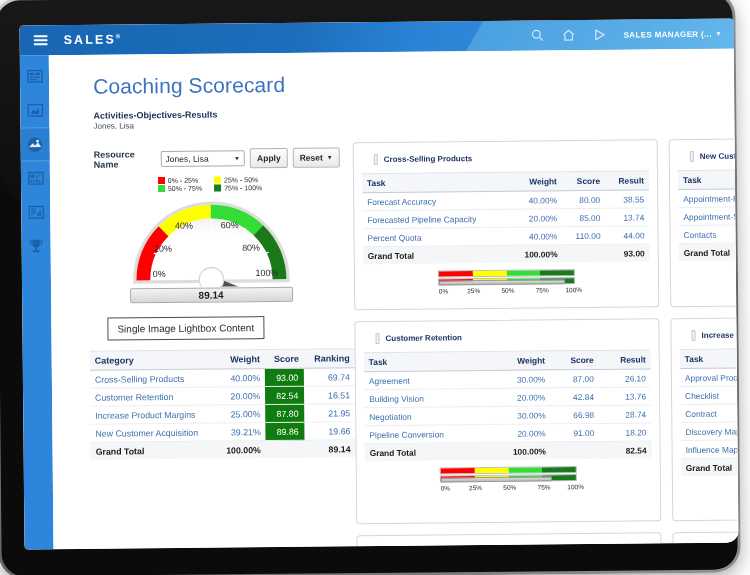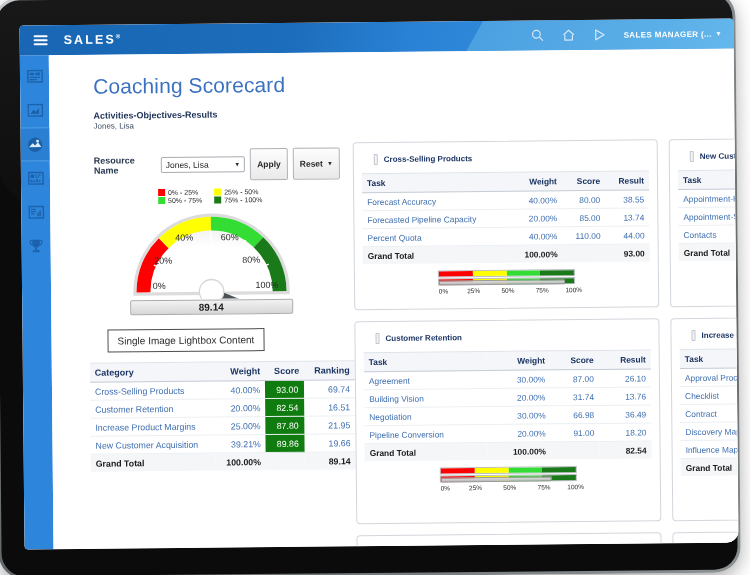--- a/index.html
+++ b/index.html
@@ -133,21 +133,21 @@
   .filter-row { display: flex; align-items: center; gap: 5px; padding: 11px 0 0 14px; }
   .filter-label { font-size: 9px; font-weight: bold; color: #27374f; }
   .select-box {
     width: 92px; height: 16px; background: #fff;
     border: 1px solid #a8acb2; border-radius: 2px;
     display: flex; align-items: center; justify-content: space-between;
     padding: 0 4px; font-size: 8.5px; color: #222; cursor: pointer;
   }
   .select-box .cv { font-size: 6px; color: #333; }
   .btn {
-    height: 32px; padding: 0 6px;
+    height: 20px; padding: 0 6px;
     background: linear-gradient(#fdfdfd, #e9e9e9);
     border: 1px solid #aeb2b6; border-radius: 2px;
     font-size: 8.5px; font-weight: bold; color: #2b2b2b;
     display: flex; align-items: center; gap: 4px; cursor: pointer;
   }
   .btn .cv { font-size: 6px; }
 
   
   .gauge-wrap { padding: 8px 0 0 0; display: flex; flex-direction: column; align-items: center; }
   .gauge-legend {
@@ -580,28 +580,28 @@
                     <tbody>
                       <tr>
                         <td class="first">Agreement</td>
                         <td>30.00%</td>
                         <td>87.00</td>
                         <td>26.10</td>
                       </tr>
                       <tr>
                         <td class="first">Building Vision</td>
                         <td>20.00%</td>
-                        <td>31.74</td>
+                        <td>42.84</td>
                         <td>13.76</td>
                       </tr>
                       <tr>
                         <td class="first">Negotiation</td>
                         <td>30.00%</td>
                         <td>66.98</td>
-                        <td>36.49</td>
+                        <td>28.74</td>
                       </tr>
                       <tr>
                         <td class="first">Pipeline Conversion</td>
                         <td>20.00%</td>
                         <td>91.00</td>
                         <td>18.20</td>
                       </tr>
                       <tr class="total">
                         <td class="first">Grand Total</td>
                         <td>100.00%</td>

